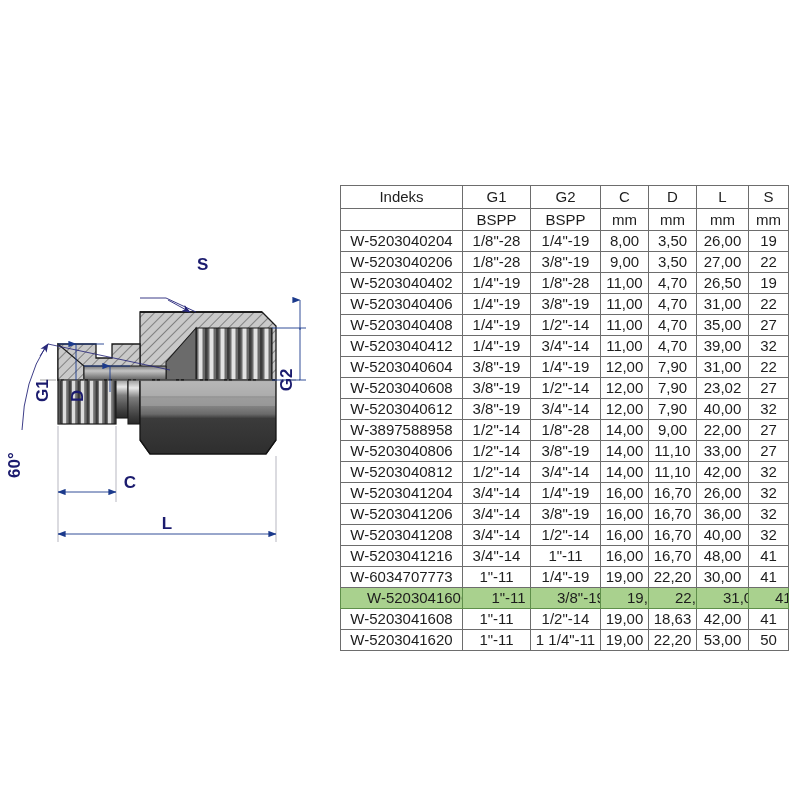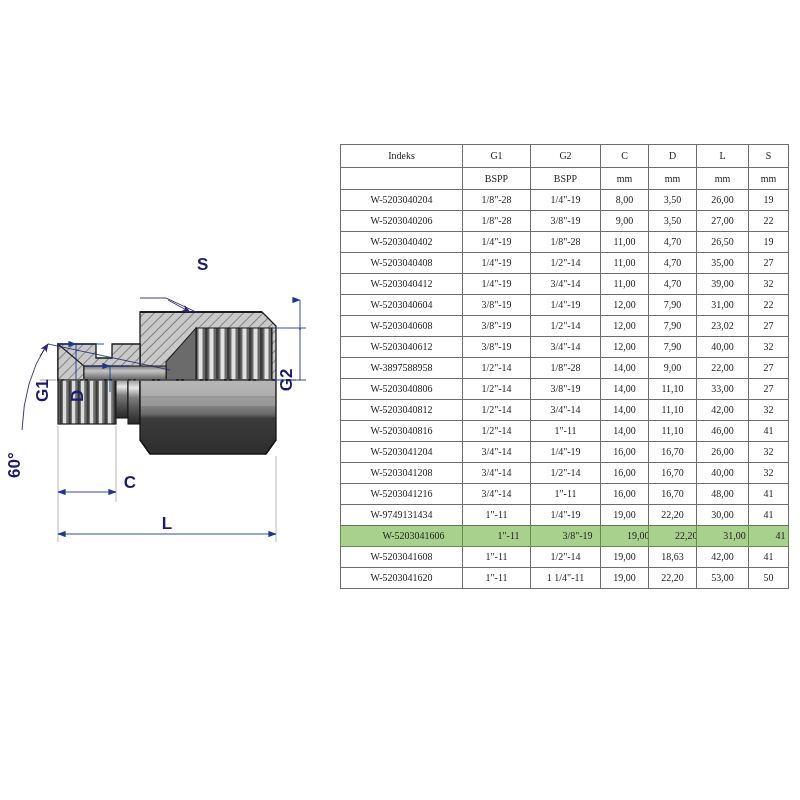--- a/index.html
+++ b/index.html
@@ -24,24 +24,25 @@
     font-weight:bold;
   }
 
   
   #spec-table-wrap{
     position:absolute;left:340px;top:144px;width:448px;
   }
   table.spec{
     border-collapse:collapse;
     width:448px;
-    font-family:Liberation Serif, serif;
-    font-size:10px;
+    font-family:Liberation Sans, sans-serif;
+    font-size:15px;
     color:#1d1d1d;
     table-layout:fixed;
+    margin-top:41px;
   }
   table.spec td, table.spec th{
     border:1px solid #6d6d6d;
     text-align:center;
     vertical-align:middle;
     height:20px;
     line-height:20px;
     padding:0 2px;
     font-weight:normal;
     white-space:nowrap;
@@ -290,20 +291,29 @@
           <tr>
             <td>W-5203040402</td>
             <td>1/4"-19</td>
             <td>1/8"-28</td>
             <td>11,00</td>
             <td>4,70</td>
             <td>26,50</td>
             <td>19</td>
           </tr>
           <tr>
+            <td>W-5203040406</td>
+            <td>1/4"-19</td>
+            <td>3/8"-19</td>
+            <td>11,00</td>
+            <td>4,70</td>
+            <td>31,00</td>
+            <td>22</td>
+          </tr>
+          <tr>
             <td>W-5203040408</td>
             <td>1/4"-19</td>
             <td>1/2"-14</td>
             <td>11,00</td>
             <td>4,70</td>
             <td>35,00</td>
             <td>27</td>
           </tr>
           <tr>
             <td>W-5203040412</td>
@@ -362,35 +372,35 @@
           <tr>
             <td>W-5203040812</td>
             <td>1/2"-14</td>
             <td>3/4"-14</td>
             <td>14,00</td>
             <td>11,10</td>
             <td>42,00</td>
             <td>32</td>
           </tr>
           <tr>
-            <td>W-5203040816</td>
-            <td>1/2"-14</td>
-            <td>1"-11</td>
-            <td>14,00</td>
-            <td>11,10</td>
-            <td>46,00</td>
-            <td>41</td>
-          </tr>
-          <tr>
             <td>W-5203041204</td>
             <td>3/4"-14</td>
             <td>1/4"-19</td>
             <td>16,00</td>
             <td>16,70</td>
             <td>26,00</td>
+            <td>32</td>
+          </tr>
+          <tr>
+            <td>W-5203041206</td>
+            <td>3/4"-14</td>
+            <td>3/8"-19</td>
+            <td>16,00</td>
+            <td>16,70</td>
+            <td>36,00</td>
             <td>32</td>
           </tr>
           <tr>
             <td>W-5203041208</td>
             <td>3/4"-14</td>
             <td>1/2"-14</td>
             <td>16,00</td>
             <td>16,70</td>
             <td>40,00</td>
             <td>32</td>
@@ -398,21 +408,21 @@
           <tr>
             <td>W-5203041216</td>
             <td>3/4"-14</td>
             <td>1"-11</td>
             <td>16,00</td>
             <td>16,70</td>
             <td>48,00</td>
             <td>41</td>
           </tr>
           <tr>
-            <td>W-9749131434</td>
+            <td>W-6034707773</td>
             <td>1"-11</td>
             <td>1/4"-19</td>
             <td>19,00</td>
             <td>22,20</td>
             <td>30,00</td>
             <td>41</td>
           </tr>
           <tr class="hl">
             <td>W-5203041606</td>
             <td>1"-11</td>

